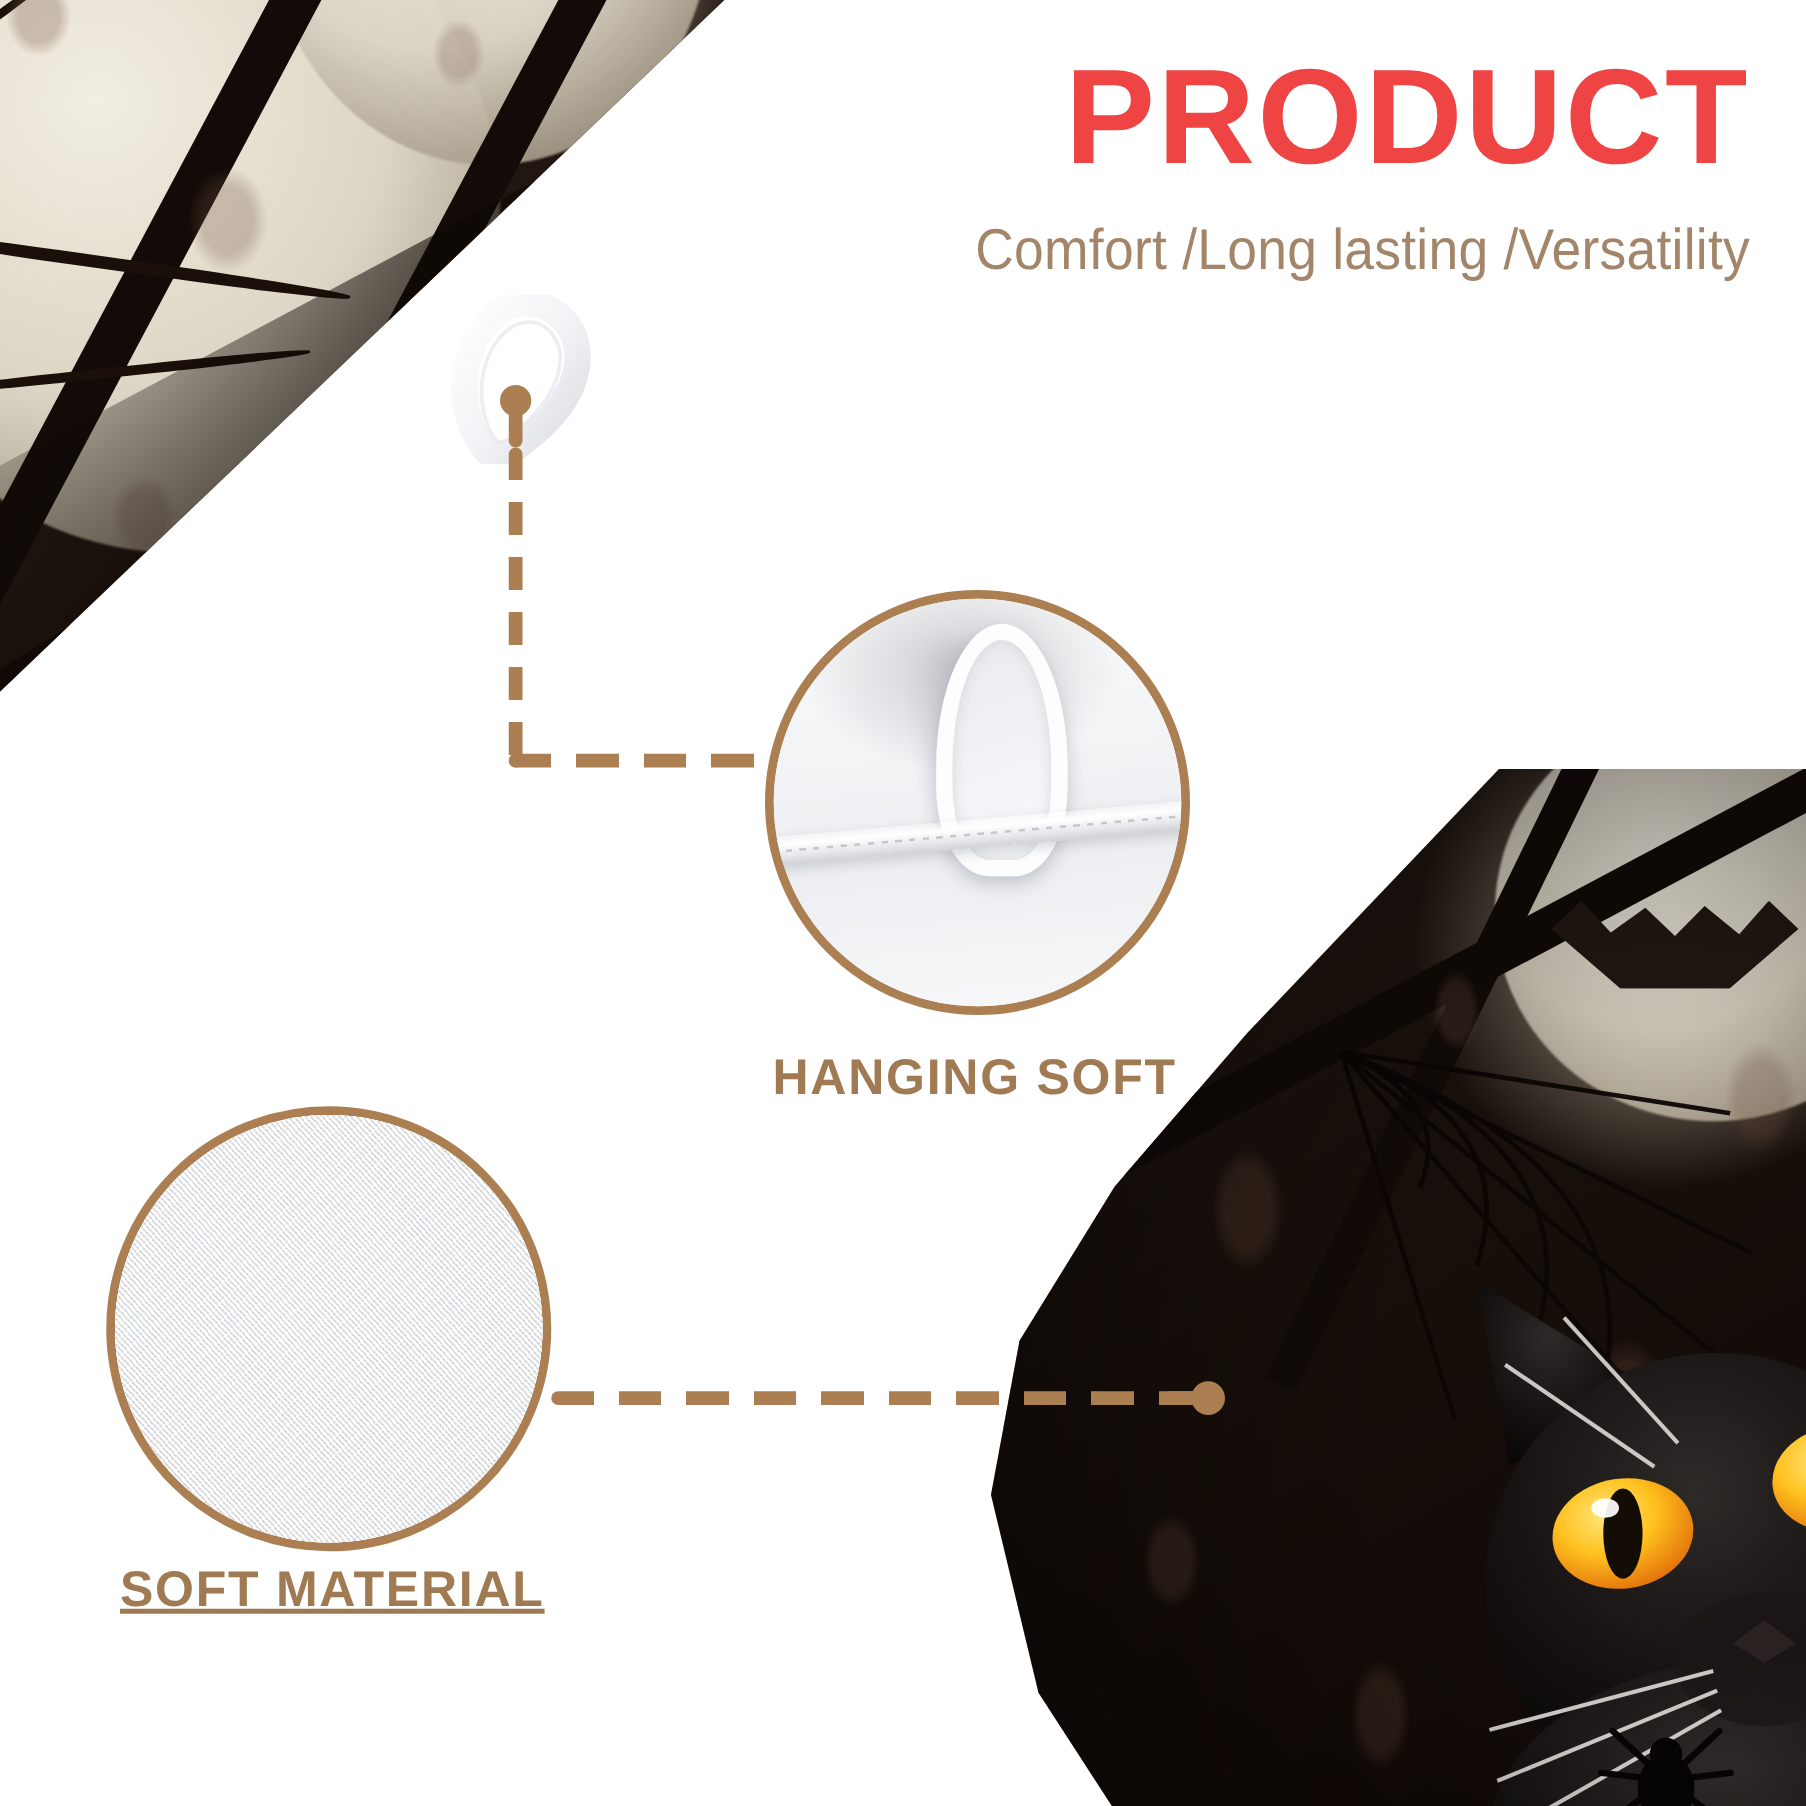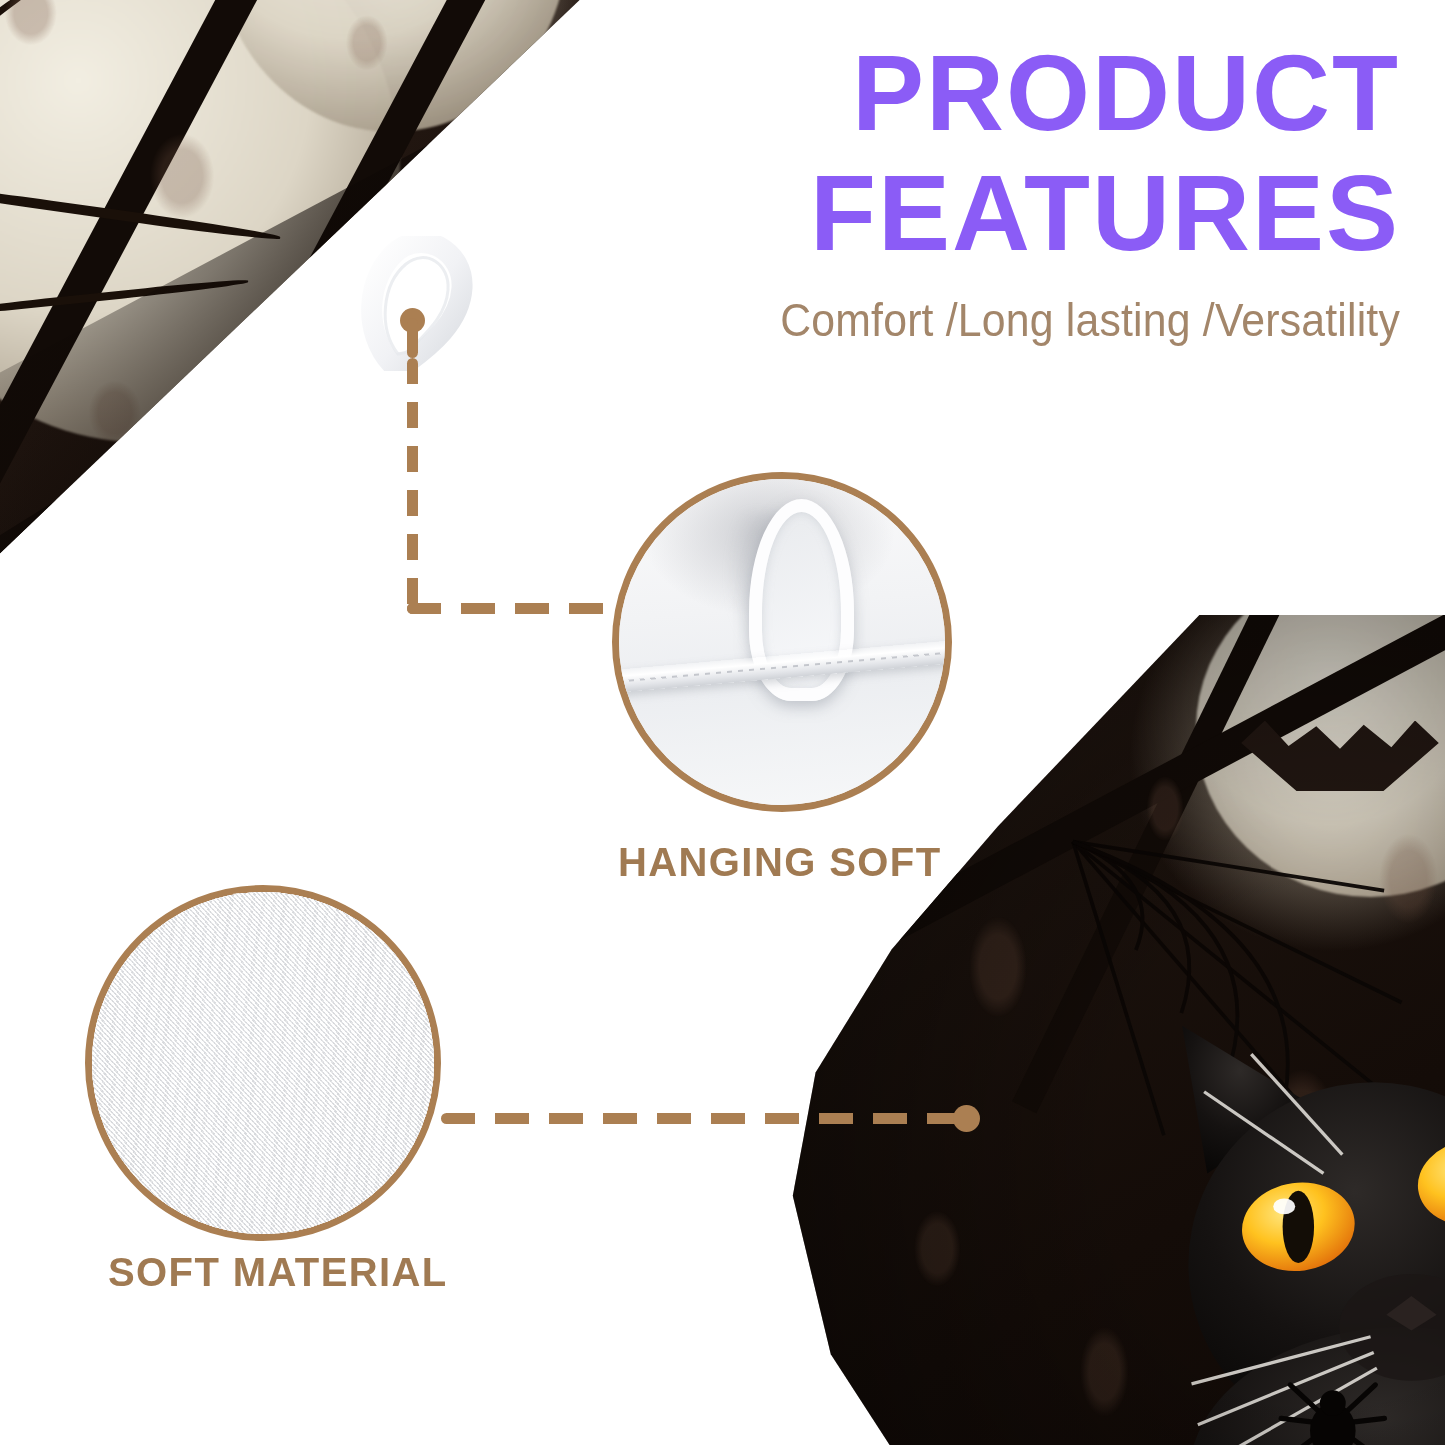--- a/index.html
+++ b/index.html
@@ -42,21 +42,21 @@
       radial-gradient(ellipse 5% 7% at 22% 72%, rgba(116,84,66,.45) 0 40%, rgba(0,0,0,0) 62%),
       radial-gradient(ellipse 6% 8% at 84% 30%, rgba(110,78,62,.4) 0 40%, rgba(0,0,0,0) 64%),
       radial-gradient(ellipse 5% 8% at 44% 86%, rgba(116,84,66,.4) 0 40%, rgba(0,0,0,0) 64%);}
 
   
   #loop-tl{position:absolute;left:352px;top:236px;width:128px;height:135px;}
 
   
   #heading{position:absolute;left:640px;top:36px;width:760px;text-align:right;}
   #title-l1,#title-l2{font-weight:700;font-size:108px;line-height:1.06;
-    letter-spacing:2px;color:#8b5cf6;margin:0;white-space:nowrap;}
+    letter-spacing:2px;color:#ef4444;margin:0;white-space:nowrap;}
   #title-l2{margin-top:6px;}
   #subtitle{margin:24px 0 0 0;font-size:46px;line-height:1.1;color:#a3866a;
     font-weight:400;white-space:nowrap;letter-spacing:.2px;
     font-family:"Liberation Sans Narrow","Liberation Sans",sans-serif;
     transform:scaleX(.93);transform-origin:right center;}
 
   
   .detail-circle{position:absolute;border-radius:50%;box-sizing:border-box;
     border:7px solid #ab7f52;overflow:hidden;background:#f4f4f4;}
   #circle-loop{left:612px;top:472px;width:340px;height:340px;}
@@ -93,21 +93,21 @@
   .dash-v{position:absolute;width:11px;border-radius:6px;
     background:repeating-linear-gradient(180deg,#ab7f52 0 26px,rgba(0,0,0,0) 26px 44px);}
   .dash-h{position:absolute;height:11px;border-radius:6px;
     background:repeating-linear-gradient(90deg,#ab7f52 0 34px,rgba(0,0,0,0) 34px 54px);}
   .solid-seg{position:absolute;background:#ab7f52;border-radius:6px;}
 
   
   .caption{position:absolute;font-weight:700;color:#a07a52;
     font-size:40px;letter-spacing:1.4px;white-space:nowrap;}
   #caption-loop{left:618px;top:840px;}
-  #caption-soft{left:108px;top:1250px;}
+  #caption-soft{left:96px;top:1250px;text-decoration:underline;}
 </style>
 </head>
 <body>
 
 <div id="stage">
 
   <div id="fabric-tl" class="corner">
     <div class="art">
       <div class="art-base"></div>
       <div class="art-moon" style="left:-6%;top:2%;width:62%;height:74%;"></div>
@@ -225,21 +225,20 @@
         <circle cx="40" cy="26" r="8.5" fill="#060403"></circle>
       </svg>
 
       <div style="position:absolute;inset:0;
            background:radial-gradient(ellipse 80% 80% at 74% 60%, rgba(0,0,0,0) 36%, rgba(0,0,0,.45) 100%);"></div>
     </div>
   </div>
 
   <div id="heading">
     <div id="title-l1">PRODUCT</div>
-    <div id="title-l2">FEATURES</div>
     <div id="subtitle">Comfort /Long lasting /Versatility</div>
   </div>
 
   <div class="connector">
     <div class="dot" style="left:400px;top:308px;width:25px;height:25px;"></div>
     <div class="solid-seg" style="left:407px;top:318px;width:11px;height:40px;"></div>
     <div class="dash-v" style="left:407px;top:358px;height:256px;"></div>
     <div class="solid-seg" style="left:407px;top:603px;width:11px;height:11px;"></div>
     <div class="dash-h" style="left:407px;top:603px;width:212px;"></div>
   </div>

